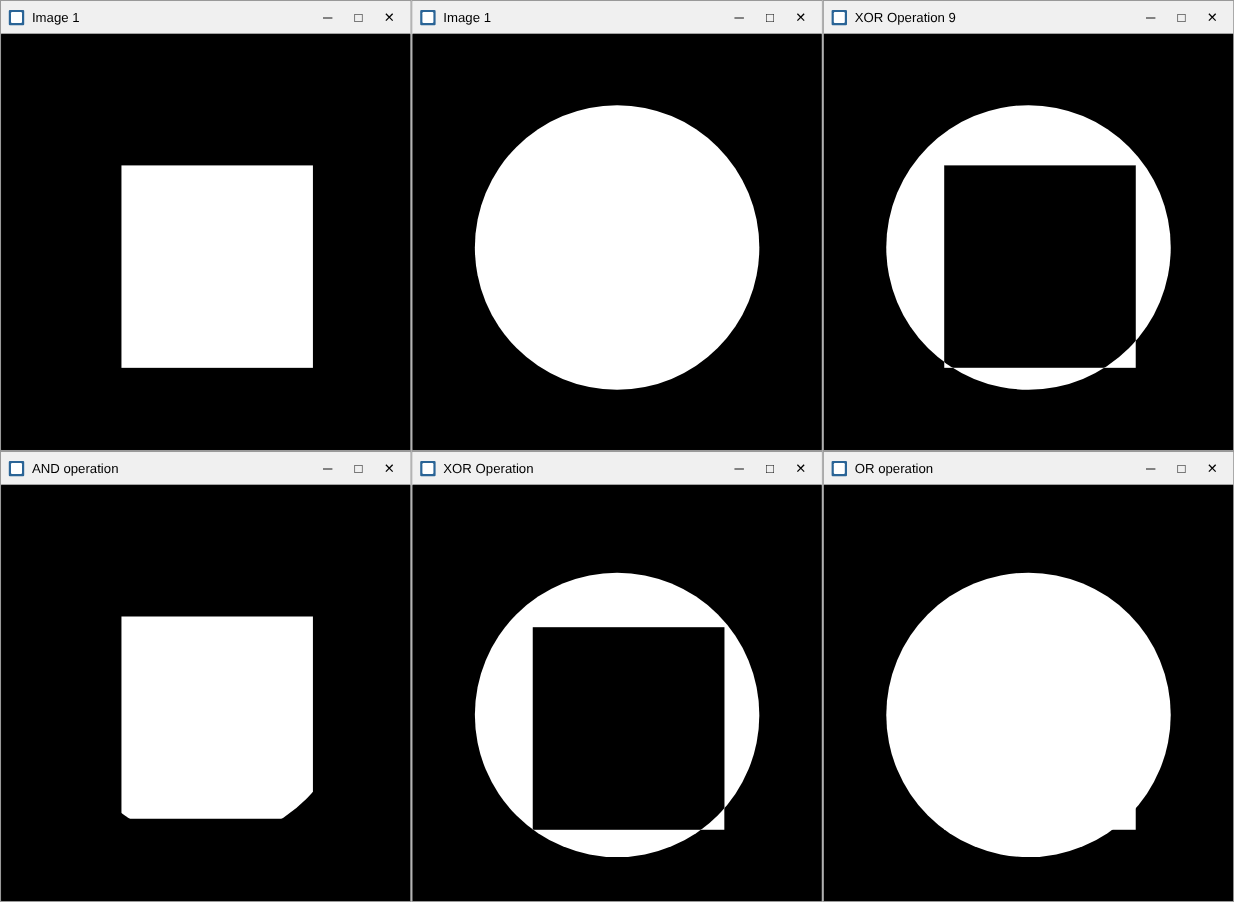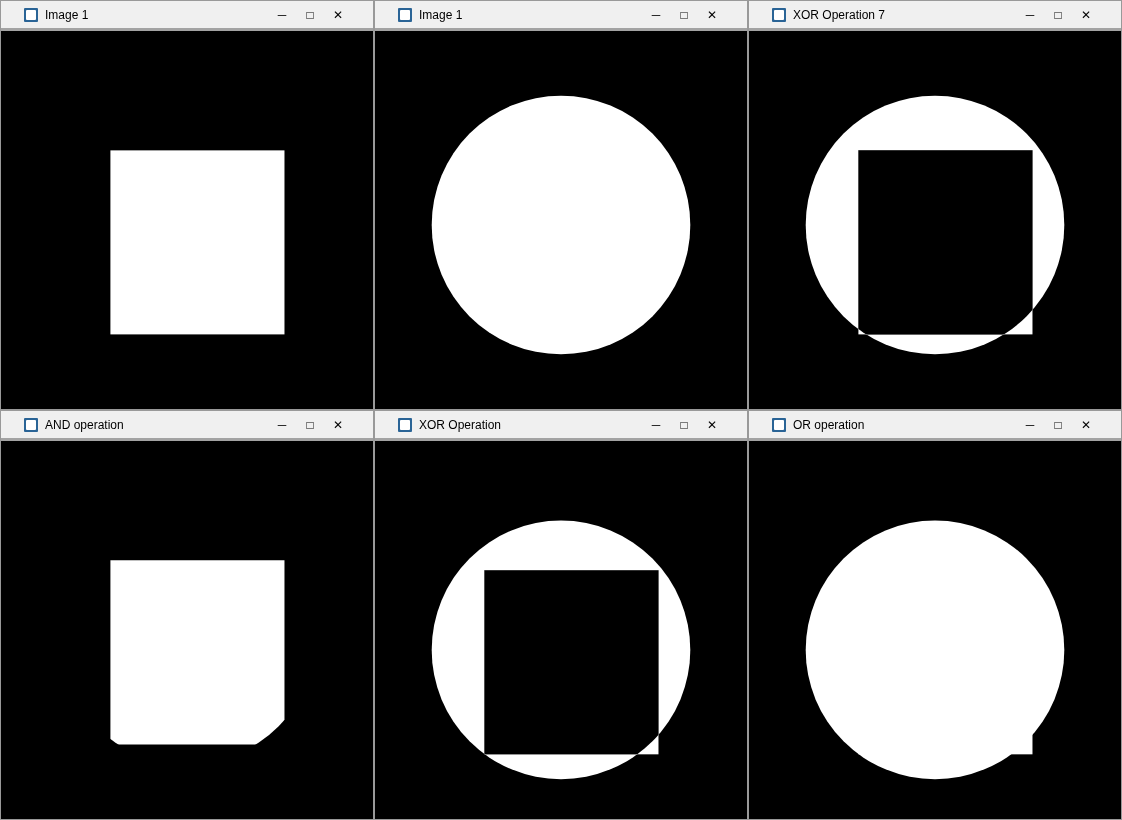--- a/index.html
+++ b/index.html
@@ -25,22 +25,22 @@
       flex-direction: column;
       border: 1px solid #999;
       background: #f0f0f0;
     }
 
     .titlebar {
       display: flex;
       align-items: center;
       height: 30px;
       background: #f0f0f0;
-      border-bottom: 3px solid #a3a3a3;
-      padding: 0 22px;
+      border-bottom: 1px solid #a3a3a3;
+      padding: 0 6px;
       flex-shrink: 0;
     }
 
     .titlebar-icon {
       width: 16px;
       height: 16px;
       margin-right: 6px;
       flex-shrink: 0;
     }
 
@@ -131,21 +131,21 @@
       </svg>
     </div>
   </div>
 
   <div class="window">
     <div class="titlebar">
       <svg class="titlebar-icon" viewBox="0 0 16 16">
         <rect x="1" y="1" width="14" height="14" fill="#2a6496" rx="1"></rect>
         <rect x="3" y="3" width="10" height="10" fill="white" rx="1"></rect>
       </svg>
-      <span class="titlebar-title">XOR Operation 7</span>
+      <span class="titlebar-title">XOR Operation 9</span>
       <div class="titlebar-controls">
         <button class="titlebar-btn">─</button>
         <button class="titlebar-btn">□</button>
         <button class="titlebar-btn close">✕</button>
       </div>
     </div>
     <div class="canvas-area">
       
       <svg viewBox="0 0 374 380">
         <defs>

